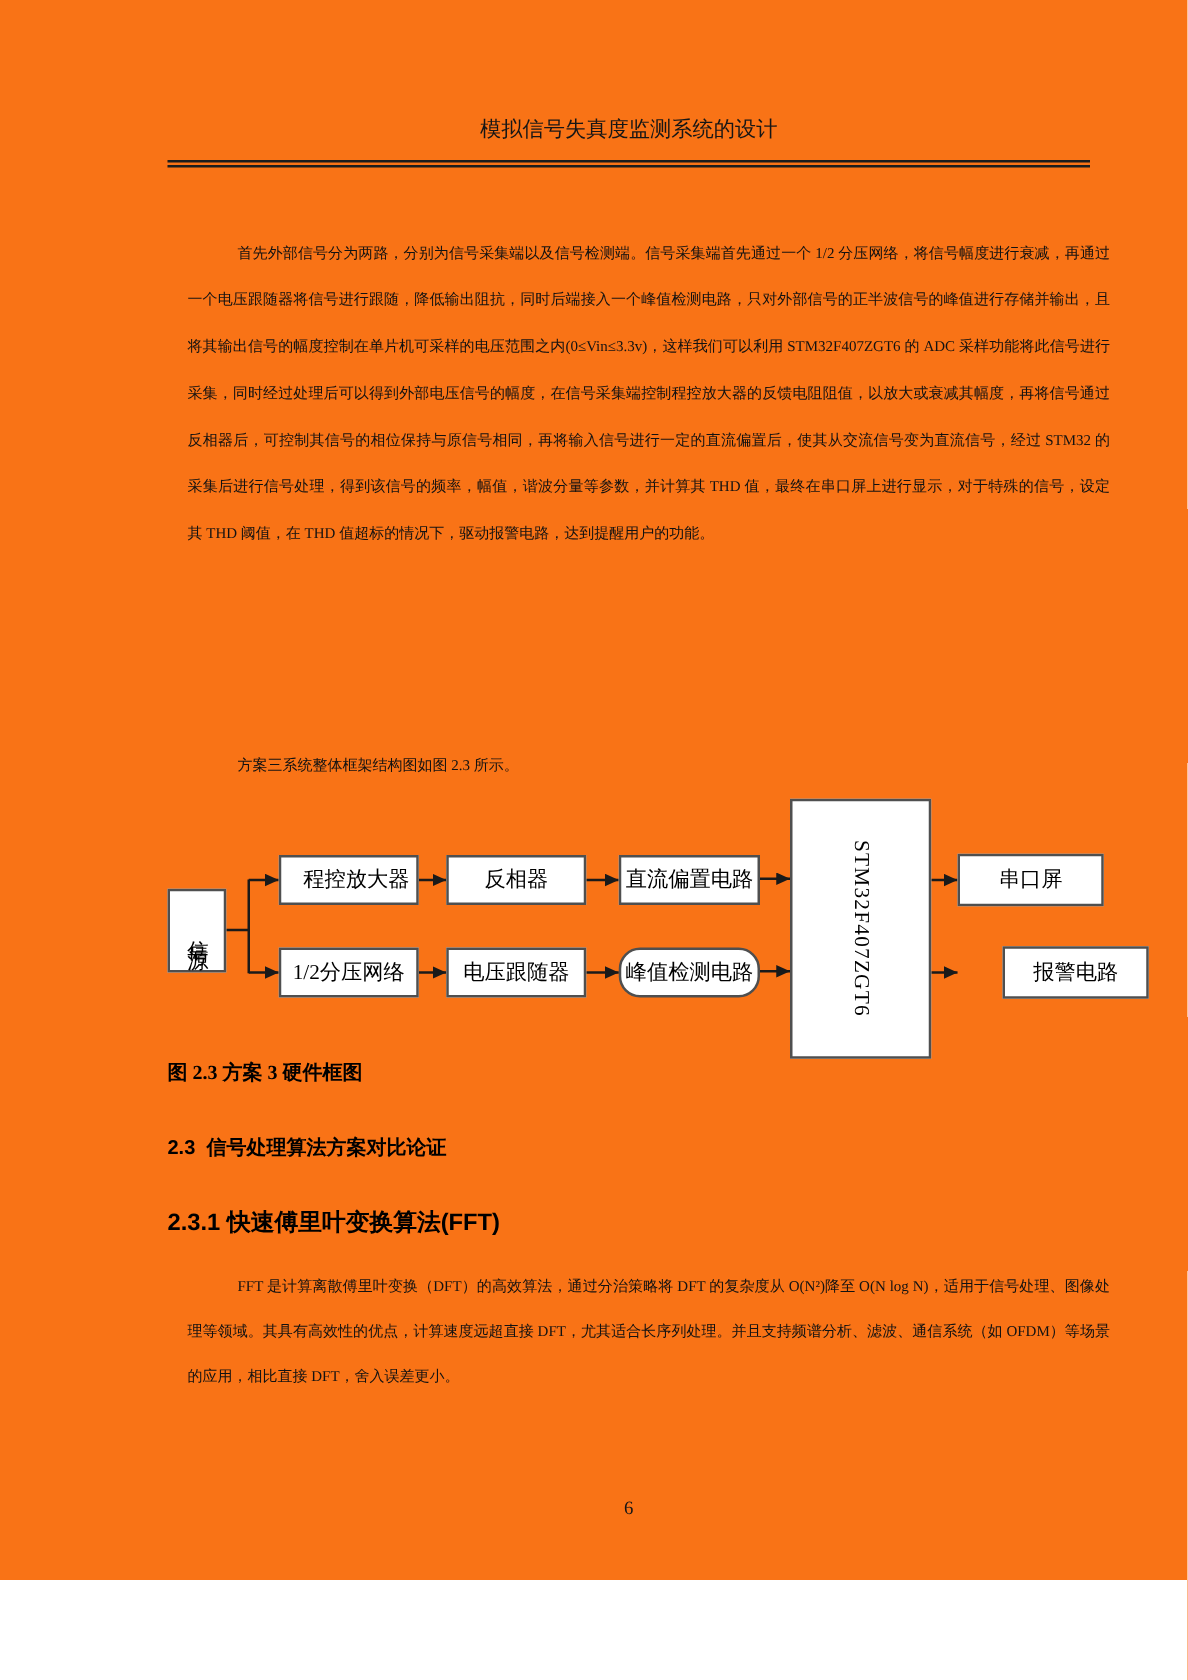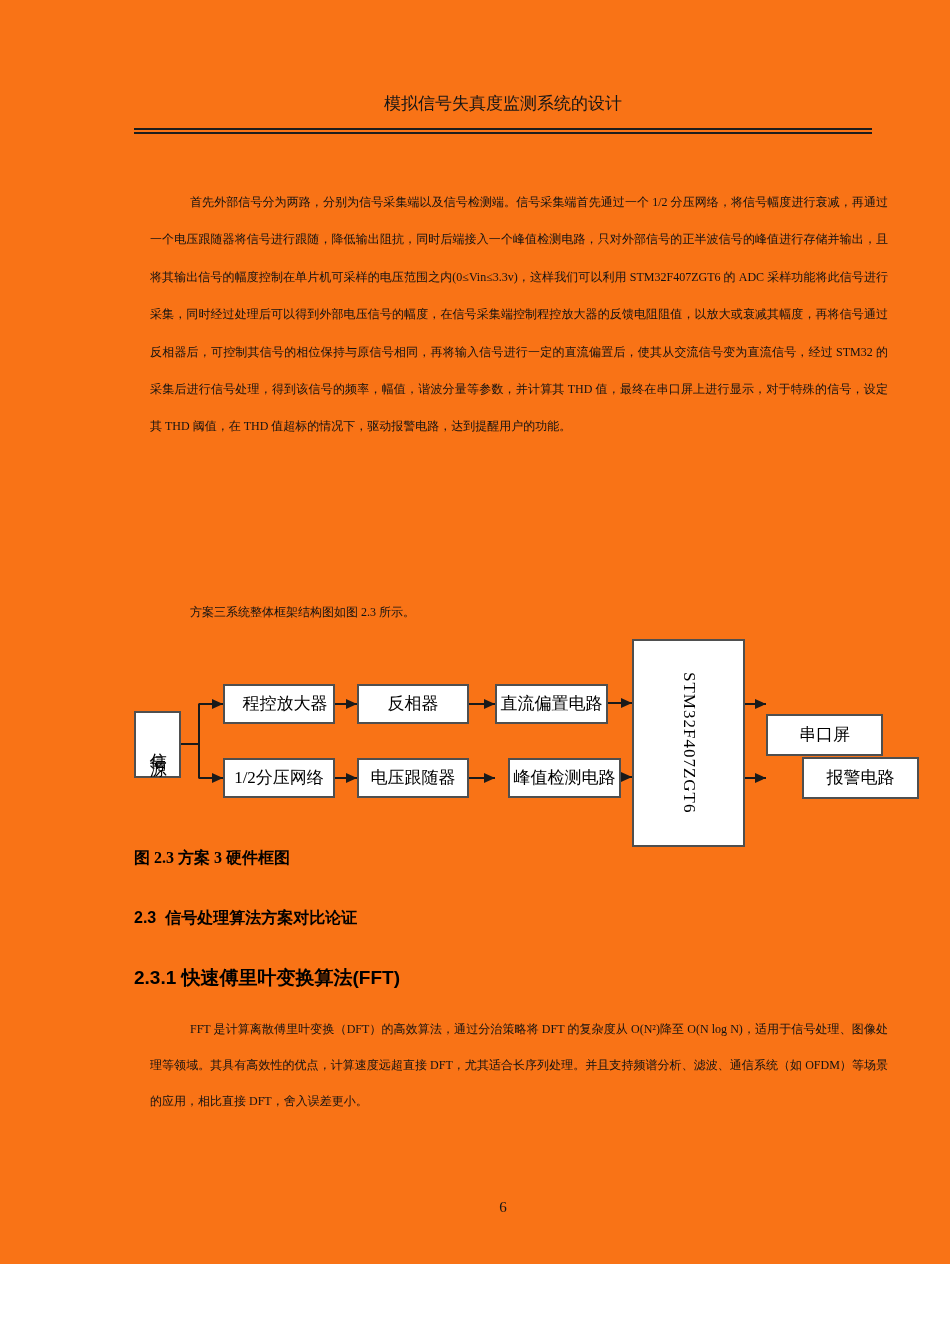--- a/index.html
+++ b/index.html
@@ -105,23 +105,23 @@
         <line x1="745" y1="148" x2="766" y2="148" marker-end="url(#ah)"></line>
       </g>
     </svg>
 
     <div class="bx vert" style="left:134px;top:81px;width:47px;height:67px;">信号源</div>
     <div class="bx" style="left:223px;top:54px;width:112px;height:40px;padding-left:12px;">程控放大器</div>
     <div class="bx" style="left:357px;top:54px;width:112px;height:40px;">反相器</div>
     <div class="bx" style="left:495px;top:54px;width:113px;height:40px;">直流偏置电路</div>
     <div class="bx" style="left:223px;top:128px;width:112px;height:40px;">1/2分压网络</div>
     <div class="bx" style="left:357px;top:128px;width:112px;height:40px;">电压跟随器</div>
-    <div class="bx" style="left:508px;top:128px;width:113px;height:40px;">峰值检测电路</div>
+    <div class="bx" style="left:495px;top:128px;width:113px;height:40px;border-radius:17px;">峰值检测电路</div>
     <div class="bx vlat" style="left:632px;top:9px;width:113px;height:208px;">STM32F407ZGT6</div>
-    <div class="bx" style="left:766px;top:53px;width:117px;height:42px;margin-top:31px;">串口屏</div>
+    <div class="bx" style="left:766px;top:53px;width:117px;height:42px;">串口屏</div>
     <div class="bx" style="left:766px;top:127px;width:117px;height:42px;margin-left:36px;">报警电路</div>
   </div>
 
   <div class="caption">图 2.3 方案 3 硬件框图</div>
 
   <div class="h2">2.3  信号处理算法方案对比论证</div>
 
   <div class="h3 h231">2.3.1 快速傅里叶变换算法(FFT)</div>
 
   <div class="body paraFFT">FFT 是计算离散傅里叶变换（DFT）的高效算法，通过分治策略将 DFT 的复杂度从 O(N²)降至 O(N log N)，适用于信号处理、图像处理等领域。其具有高效性的优点，计算速度远超直接 DFT，尤其适合长序列处理。并且支持频谱分析、滤波、通信系统（如 OFDM）等场景的应用，相比直接 DFT，舍入误差更小。</div>

